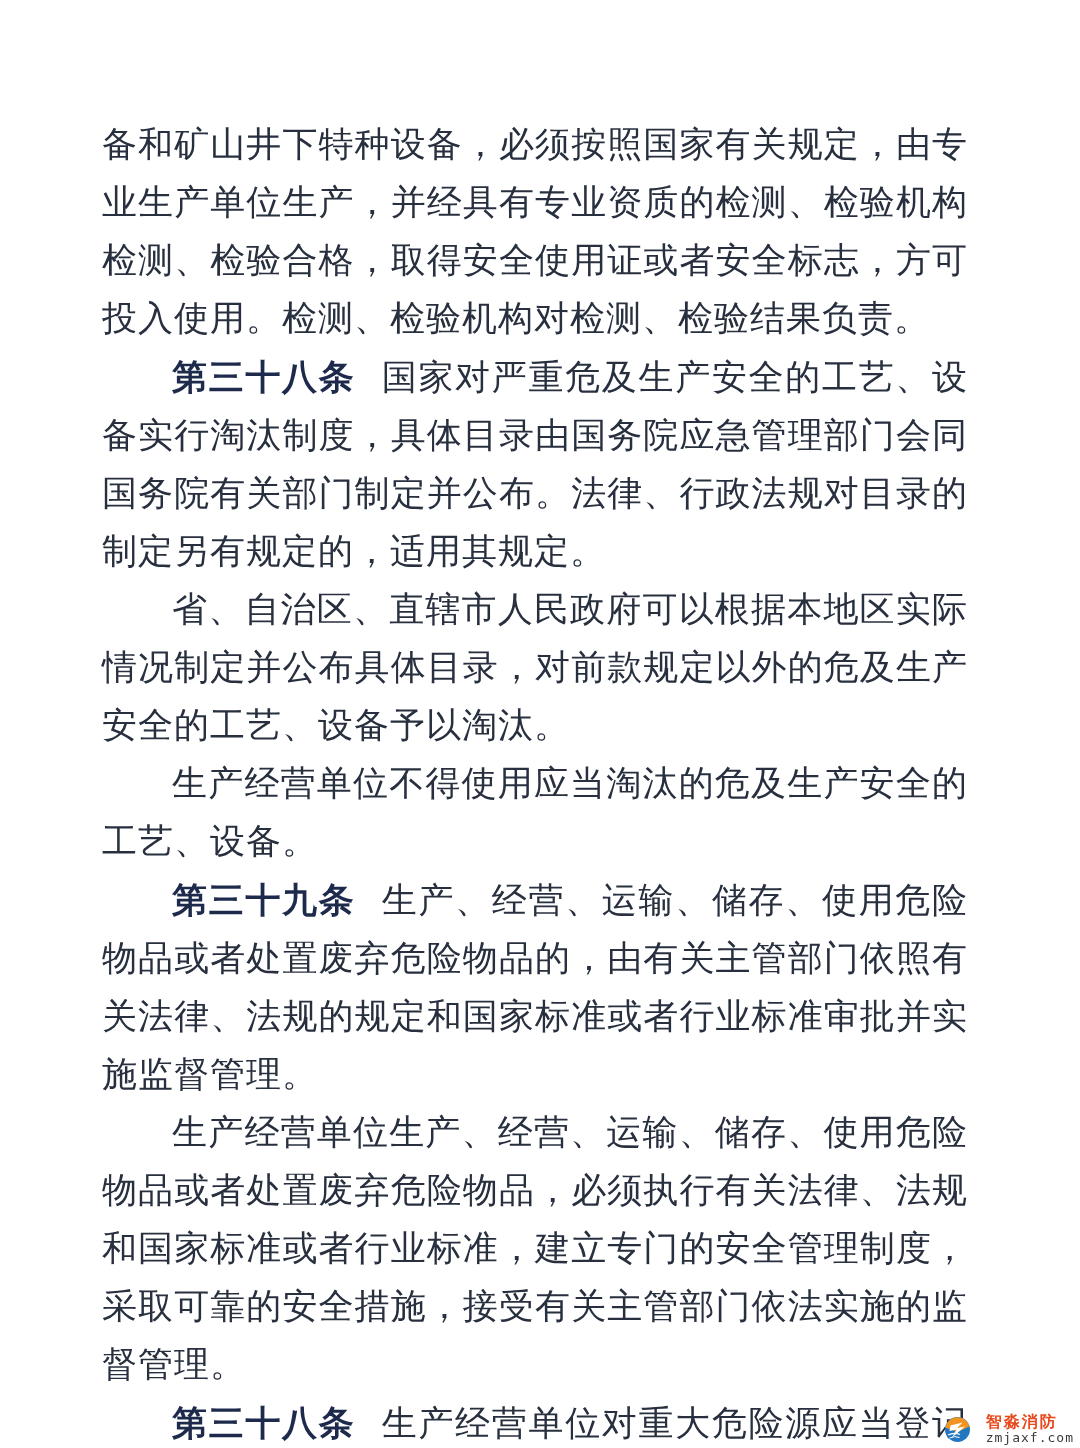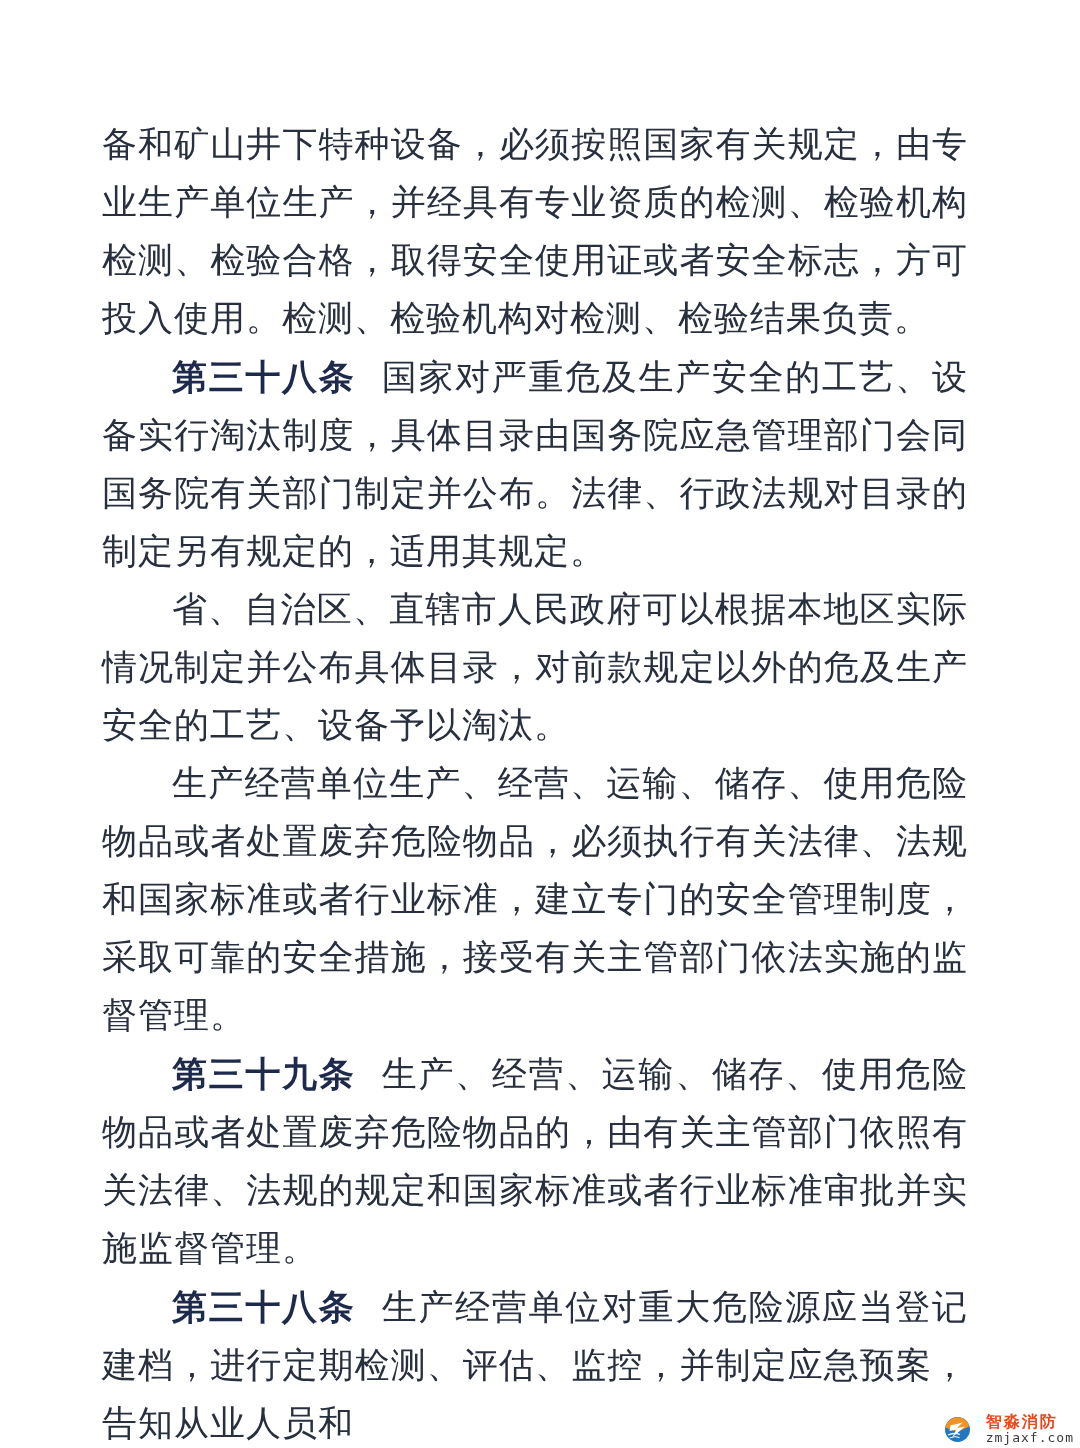--- a/index.html
+++ b/index.html
@@ -77,24 +77,25 @@
 
 <div class="page">
   <div class="doc-body">
 
     <p class="para no-indent"><span class="body-text">备和矿山井下特种设备，必须按照国家有关规定，由专业生产单位生产，并经具有专业资质的检测、检验机构检测、检验合格，取得安全使用证或者安全标志，方可投入使用。检测、检验机构对检测、检验结果负责。</span></p>
 
     <p class="para"><b class="lead">第三十八条</b><span class="body-text">国家对严重危及生产安全的工艺、设备实行淘汰制度，具体目录由国务院应急管理部门会同国务院有关部门制定并公布。法律、行政法规对目录的制定另有规定的，适用其规定。</span></p>
 
     <p class="para"><span class="body-text">省、自治区、直辖市人民政府可以根据本地区实际情况制定并公布具体目录，对前款规定以外的危及生产安全的工艺、设备予以淘汰。</span></p>
 
+    <p class="para"><span class="body-text">生产经营单位不得使用应当淘汰的危及生产安全的工艺、设备。</span></p>
+
+    <p class="para"><b class="lead">第三十九条</b><span class="body-text">生产、经营、运输、储存、使用危险物品或者处置废弃危险物品的，由有关主管部门依照有关法律、法规的规定和国家标准或者行业标准审批并实施监督管理。</span></p>
 
     <p class="para"><span class="body-text">生产经营单位生产、经营、运输、储存、使用危险物品或者处置废弃危险物品，必须执行有关法律、法规和国家标准或者行业标准，建立专门的安全管理制度，采取可靠的安全措施，接受有关主管部门依法实施的监督管理。</span></p>
-
-    <p class="para"><b class="lead">第三十九条</b><span class="body-text">生产、经营、运输、储存、使用危险物品或者处置废弃危险物品的，由有关主管部门依照有关法律、法规的规定和国家标准或者行业标准审批并实施监督管理。</span></p>
 
     <p class="para"><b class="lead">第三十八条</b><span class="body-text">生产经营单位对重大危险源应当登记建档，进行定期检测、评估、监控，并制定应急预案，告知从业人员和</span></p>
 
   </div>
 
   <div class="watermark">
     <span>
       <svg class="wm-logo" viewBox="0 0 27 27" aria-hidden="true">
         <circle cx="13.5" cy="13.5" r="12.5" fill="#2277c0"></circle>
         <path d="M1.3 11.5 A12.5 12.5 0 0 1 25.6 10.2 L13.5 16 Z" fill="#f39422"></path>

